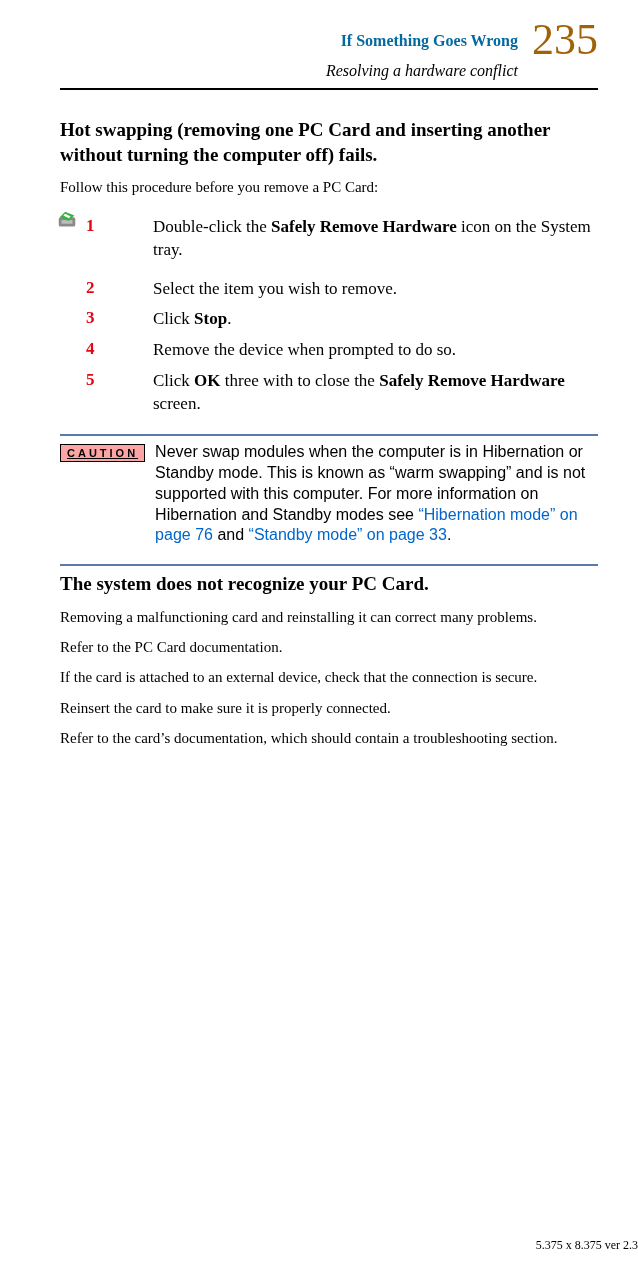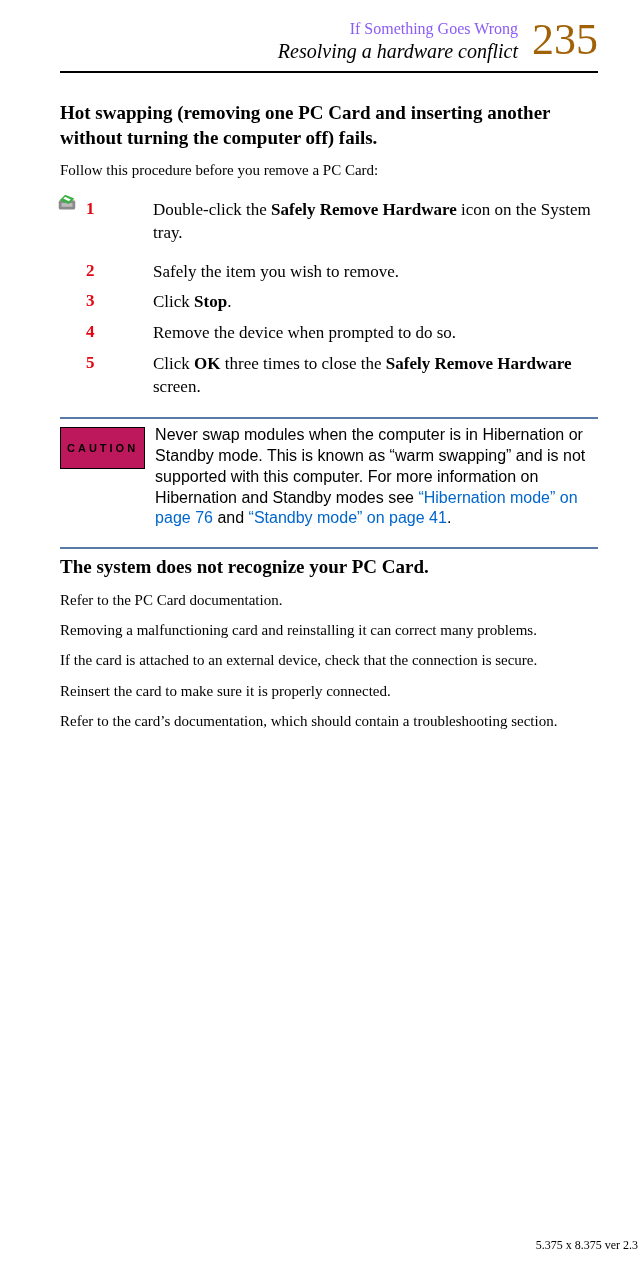--- a/index.html
+++ b/index.html
@@ -21,28 +21,29 @@
     display: flex;
     justify-content: flex-end;
     align-items: flex-start;
     gap: 14px;
     margin-bottom: 8px;
   }
   .header-titles {
     text-align: right;
   }
   .chapter-title {
-    color: #8b5cf6;
-    font-weight: normal;
+    color: #0369a1;
+    font-weight: bold;
     font-size: 16px;
+    margin-top: 12px;
   }
   .section-title {
     font-style: italic;
-    font-size: 20px;
-    margin-top: 2px;
+    font-size: 16px;
+    margin-top: 12px;
   }
   .page-number {
     color: #a16207;
     font-size: 44px;
     font-weight: normal;
     line-height: 0.9;
   }
   .top-rule {
     border: none;
     border-top: 2px solid #000;
@@ -103,30 +104,31 @@
     border-top: 2px solid #5a7aa8;
     margin: 18px 0 6px 0;
   }
   .caution-box {
     display: flex;
     align-items: flex-start;
     gap: 10px;
     margin: 6px 0;
   }
   .caution-label {
-    background: #be185d;
+    background: #fca5a5;
     border: 1px solid #000;
     font-family: Arial, Helvetica, sans-serif;
     font-size: 11px;
     font-weight: bold;
     letter-spacing: 3px;
-    padding: 14px 6px;
+    padding: 2px 6px;
     white-space: nowrap;
     flex-shrink: 0;
     margin-top: 2px;
+    text-decoration: underline;
   }
   .caution-text {
     font-family: Arial, Helvetica, sans-serif;
     font-size: 16px;
     line-height: 1.3;
   }
   .link {
     color: #0066cc;
   }
   .footer {
@@ -166,48 +168,48 @@
         <path d="M8 6 L10 4 L16 7 L14 9 Z" fill="#ffffff"></path>
       </svg>
       <div class="step-row" style="margin-left:0">
         <div class="step-num">1</div>
         <div class="step-text"><span>Double-click the </span><span class="bold">Safely Remove Hardware</span><span> icon on the System tray.</span></div>
       </div>
     </div>
 
     <div class="step-row">
       <div class="step-num">2</div>
-      <div class="step-text">Safely the item you wish to remove.</div>
+      <div class="step-text">Select the item you wish to remove.</div>
     </div>
 
     <div class="step-row">
       <div class="step-num">3</div>
       <div class="step-text"><span>Click </span><span class="bold">Stop</span><span>.</span></div>
     </div>
 
     <div class="step-row">
       <div class="step-num">4</div>
       <div class="step-text">Remove the device when prompted to do so.</div>
     </div>
 
     <div class="step-row">
       <div class="step-num">5</div>
-      <div class="step-text"><span>Click </span><span class="bold">OK</span><span> three times to close the </span><span class="bold">Safely Remove Hardware</span><span> screen.</span></div>
+      <div class="step-text"><span>Click </span><span class="bold">OK</span><span> three with to close the </span><span class="bold">Safely Remove Hardware</span><span> screen.</span></div>
     </div>
 
     <hr class="caution-sep">
     <div class="caution-box">
       <div class="caution-label">CAUTION</div>
-      <div class="caution-text"><span>Never swap modules when the computer is in Hibernation or Standby mode. This is known as “warm swapping” and is not supported with this computer. For more information on Hibernation and Standby modes see </span><span class="link">“Hibernation mode” on page 76</span><span> and </span><span class="link">“Standby mode” on page 41</span><span>.</span></div>
+      <div class="caution-text"><span>Never swap modules when the computer is in Hibernation or Standby mode. This is known as “warm swapping” and is not supported with this computer. For more information on Hibernation and Standby modes see </span><span class="link">“Hibernation mode” on page 76</span><span> and </span><span class="link">“Standby mode” on page 33</span><span>.</span></div>
     </div>
     <hr class="caution-sep">
 
     <div class="h-bold"><span>The system does not recognize your PC Card</span>.</div>
+    <div class="body-text indent1">Removing a malfunctioning card and reinstalling it can correct many problems.</div>
     <div class="body-text indent1">Refer to the PC Card documentation.</div>
-    <div class="body-text indent1">Removing a malfunctioning card and reinstalling it can correct many problems.</div>
 
     <div class="body-text indent1">If the card is attached to an external device, check that the connection is secure.</div>
     <div class="body-text indent1">Reinsert the card to make sure it is properly connected.</div>
     <div class="body-text indent1">Refer to the card’s documentation, which should contain a troubleshooting section.</div>
 
   </div>
 
   <div class="footer">5.375 x 8.375 ver 2.3</div>
 </div>
 

